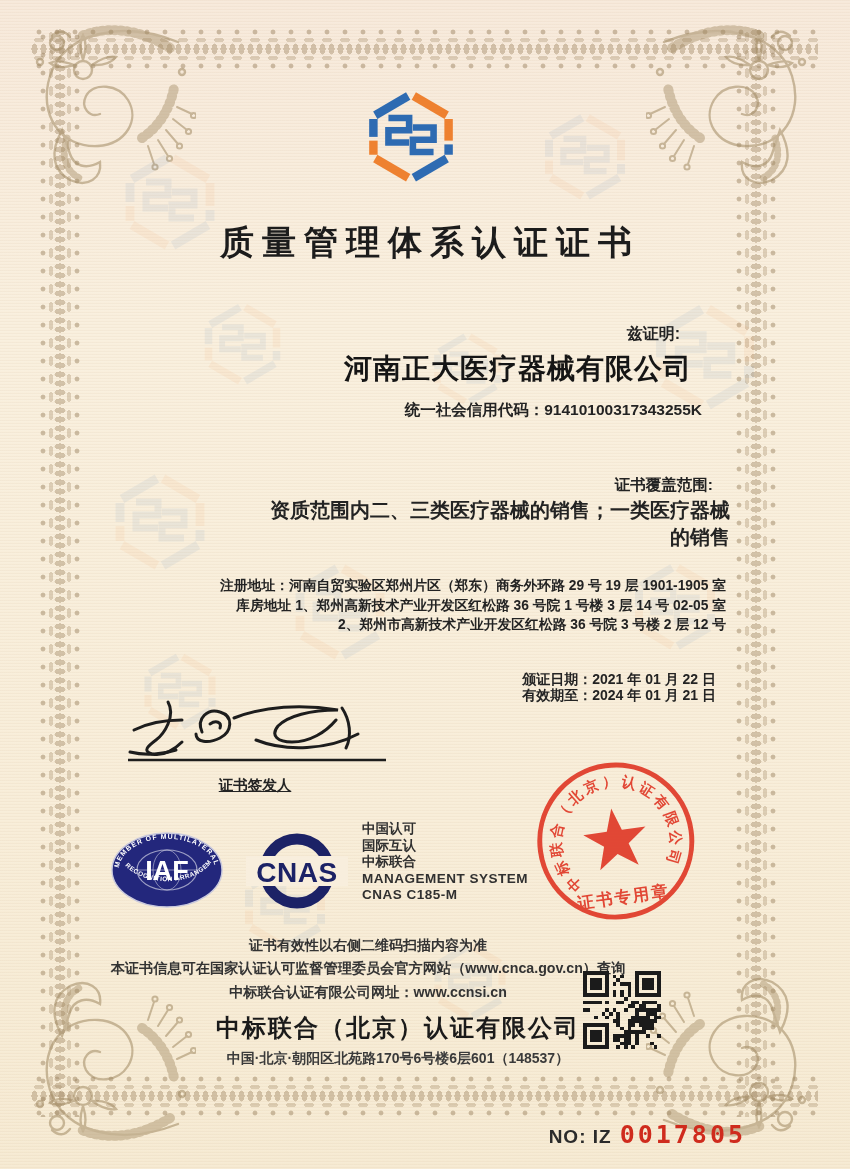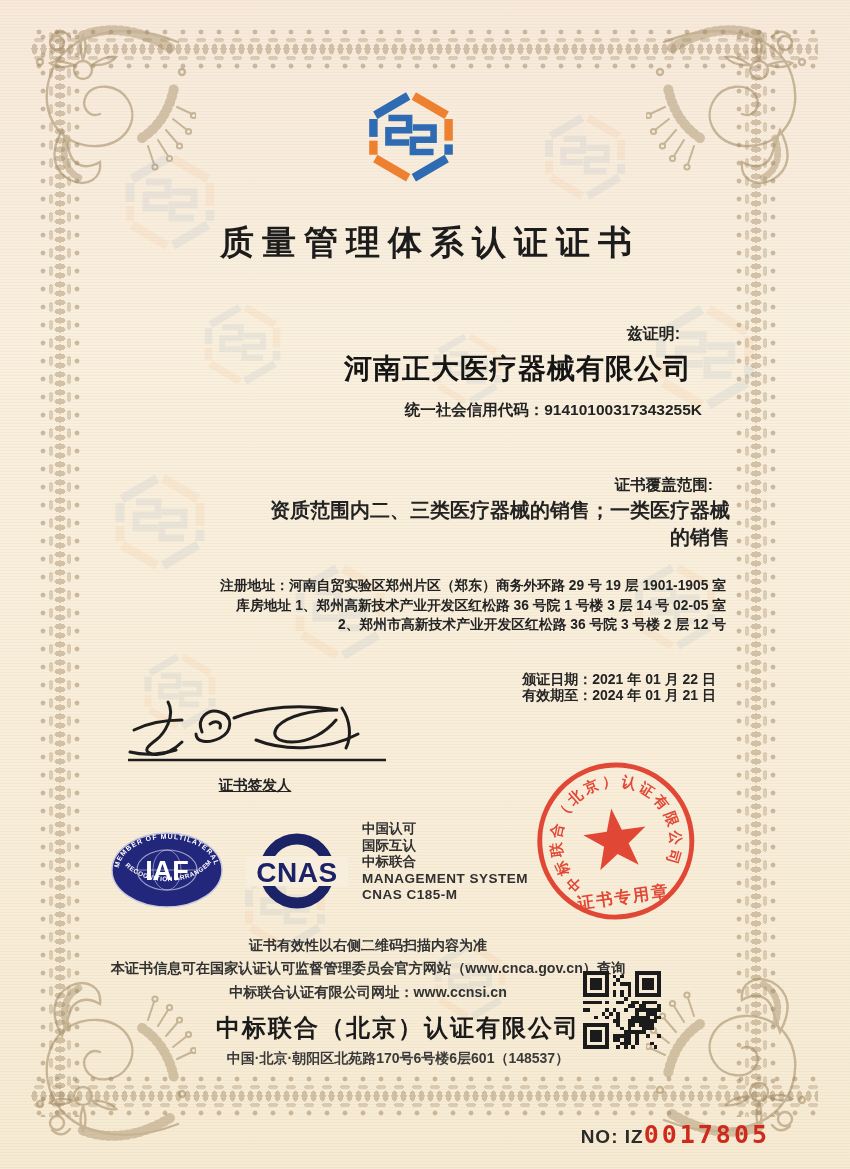--- a/index.html
+++ b/index.html
@@ -70,21 +70,21 @@
          transform:rotate(-8deg);opacity:.92;}
   .notes{position:absolute;left:88px;width:560px;top:937px;text-align:center;
          font-weight:700;color:#333;}
   .notes .n1{font-size:14px;margin:0 0 4px 0;}
   .notes .n2{font-size:14.2px;margin:0 0 5px 0;}
   .notes .n3{font-size:14.2px;margin:0;}
   .qr{position:absolute;left:583px;top:971px;width:78px;height:78px;}
   .org{position:absolute;left:96px;width:604px;top:1012px;text-align:center;}
   .org .name{font-size:24px;font-weight:700;letter-spacing:2px;color:#1a1a1a;margin:0;}
   .org .address{font-size:14px;font-weight:700;color:#3a3a3a;margin:6px 0 0 0;}
-  .serial{position:absolute;right:80px;top:1120px;display:flex;align-items:baseline;}
+  .serial{position:absolute;right:104px;top:1120px;display:flex;align-items:baseline;gap:8px;}
   .serial .lab{font-size:19px;font-weight:800;color:#2b2b2b;letter-spacing:1px;}
   .serial .num{font-family:"DejaVu Sans Mono","Liberation Mono",monospace;
                font-size:25px;font-weight:700;color:#cf2b1d;letter-spacing:3px;}
   .logo-main{position:absolute;left:364px;top:86px;width:94px;height:98px;}
 </style>
 </head>
 <body>
 
 <div class="sheet">
 

